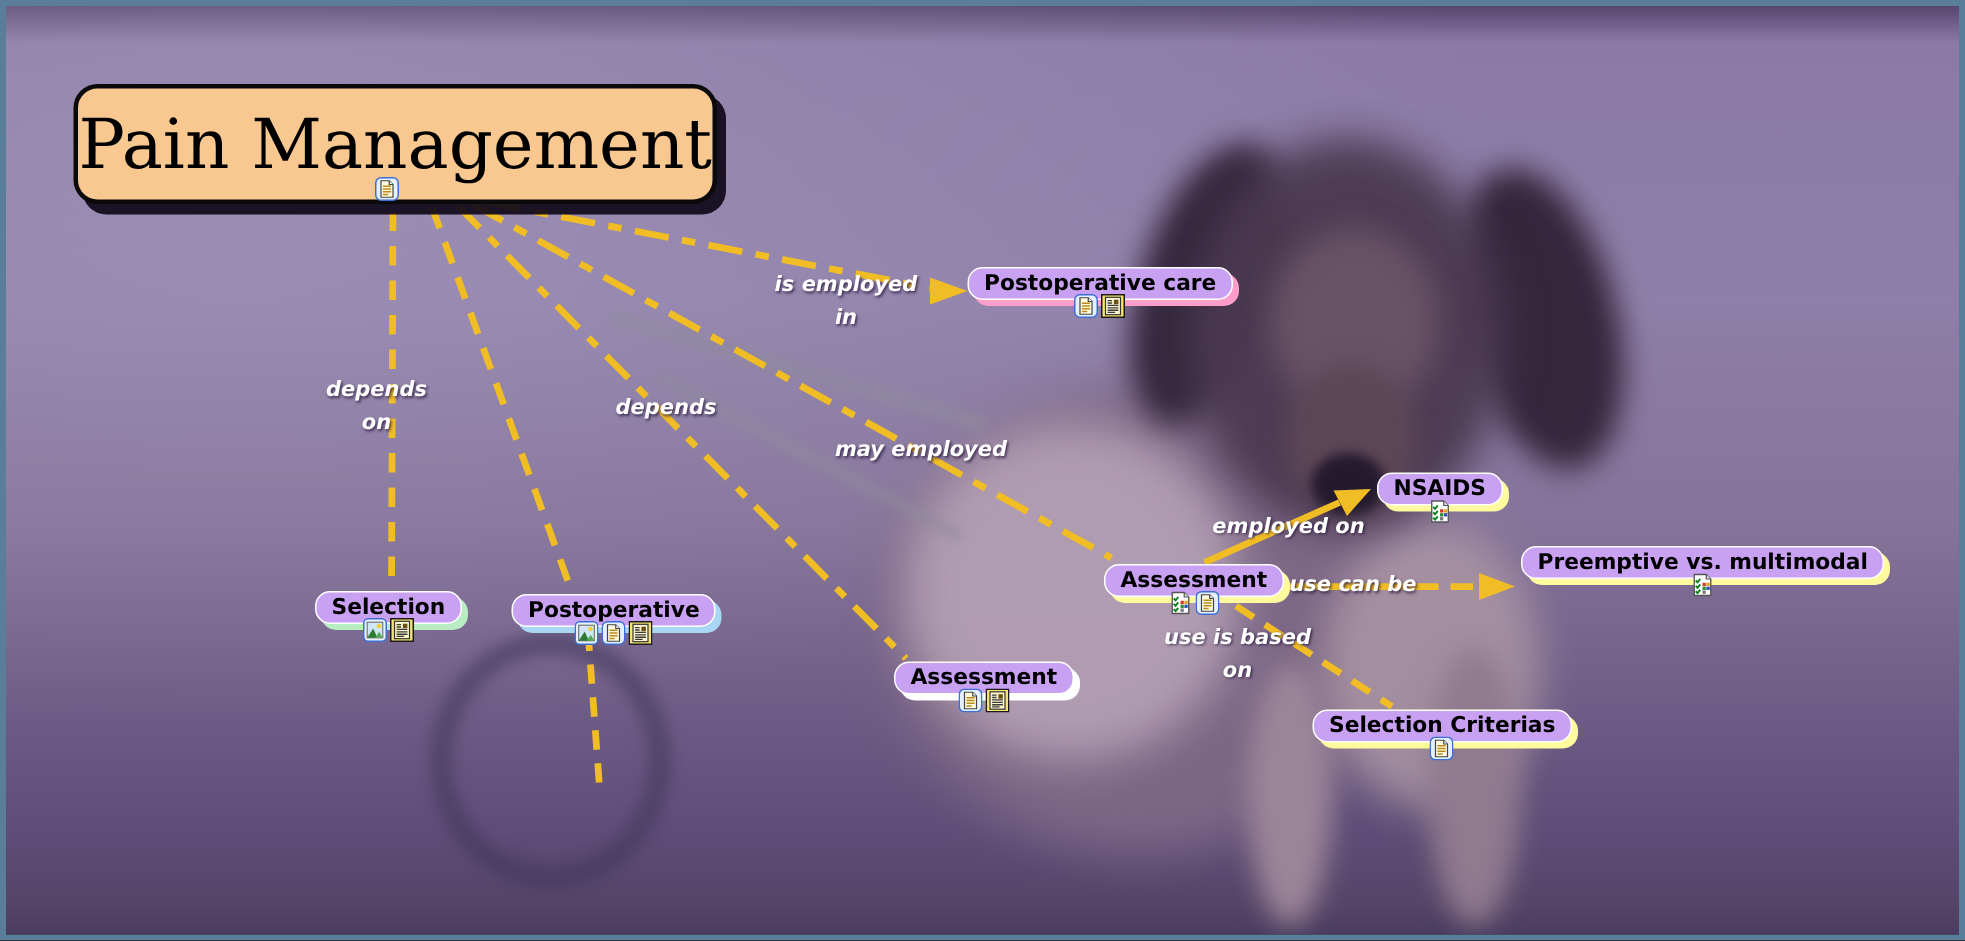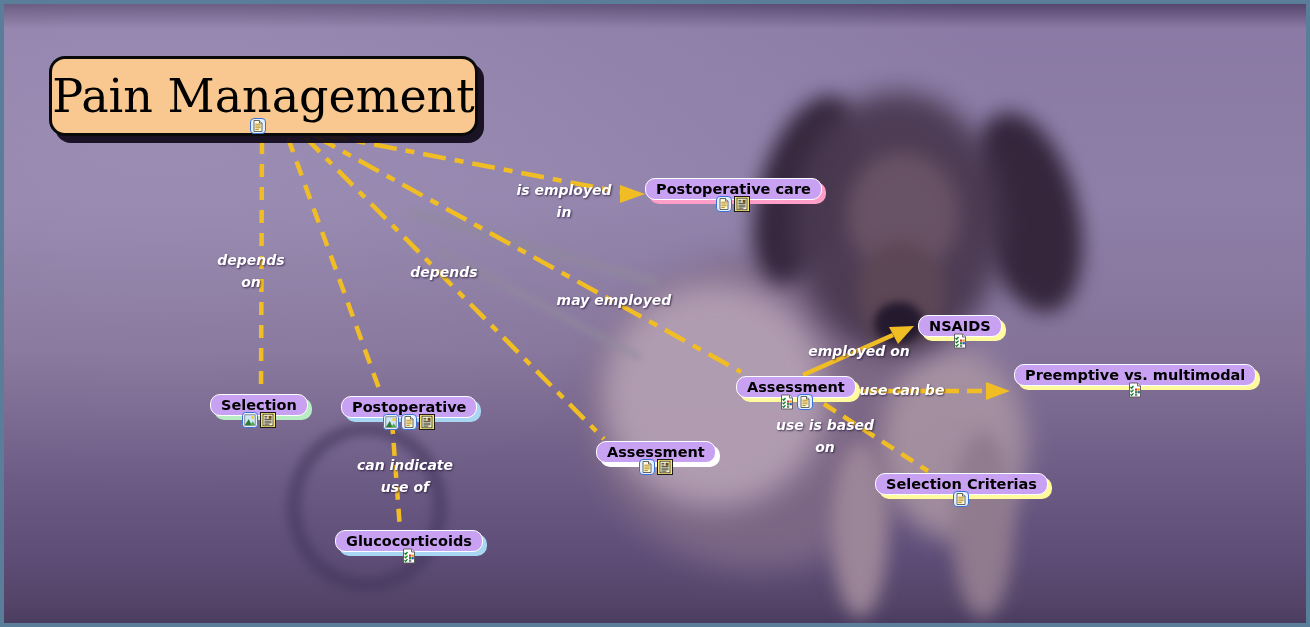--- a/index.html
+++ b/index.html
@@ -150,24 +150,20 @@
   <div class="elabel" style="left:855px;top:337px">
     <span class="ll">employed on</span>
   </div>
   <div class="elabel" style="left:898px;top:376px">
     <span class="ll">use can be</span>
   </div>
   <div class="elabel" style="left:821px;top:411px">
     <span class="ll">use is based</span>
     <span class="ll">on</span>
   </div>
-  <div class="elabel" style="left:401px;top:451px">
-    <span class="ll">can indicate</span>
-    <span class="ll">use of</span>
-  </div>
 
   <div class="node" style="left:641px;top:174px;box-shadow:4px 4px 0 #ff9ec8">
     <span>Postoperative care</span>
     <div class="icons">
       <svg class="ic" viewBox="0 0 16 16">
           <use href="#i-notes"></use>
         </svg>
       <svg class="ic" viewBox="0 0 16 16">
           <use href="#i-resource"></use>
         </svg>
@@ -245,21 +241,13 @@
         </svg>
       <svg class="ic" viewBox="0 0 16 16">
           <use href="#i-notes"></use>
         </svg>
       <svg class="ic" viewBox="0 0 16 16">
           <use href="#i-resource"></use>
         </svg>
     </div>
   </div>
 
-  <div class="node" style="left:331px;top:526px;box-shadow:4px 4px 0 #a9d6f2">
-    <span>Glucocorticoids</span>
-    <div class="icons">
-      <svg class="ic" viewBox="0 0 16 16">
-          <use href="#i-check"></use>
-        </svg>
-    </div>
-  </div>
 </div>
 
 </body></html>

